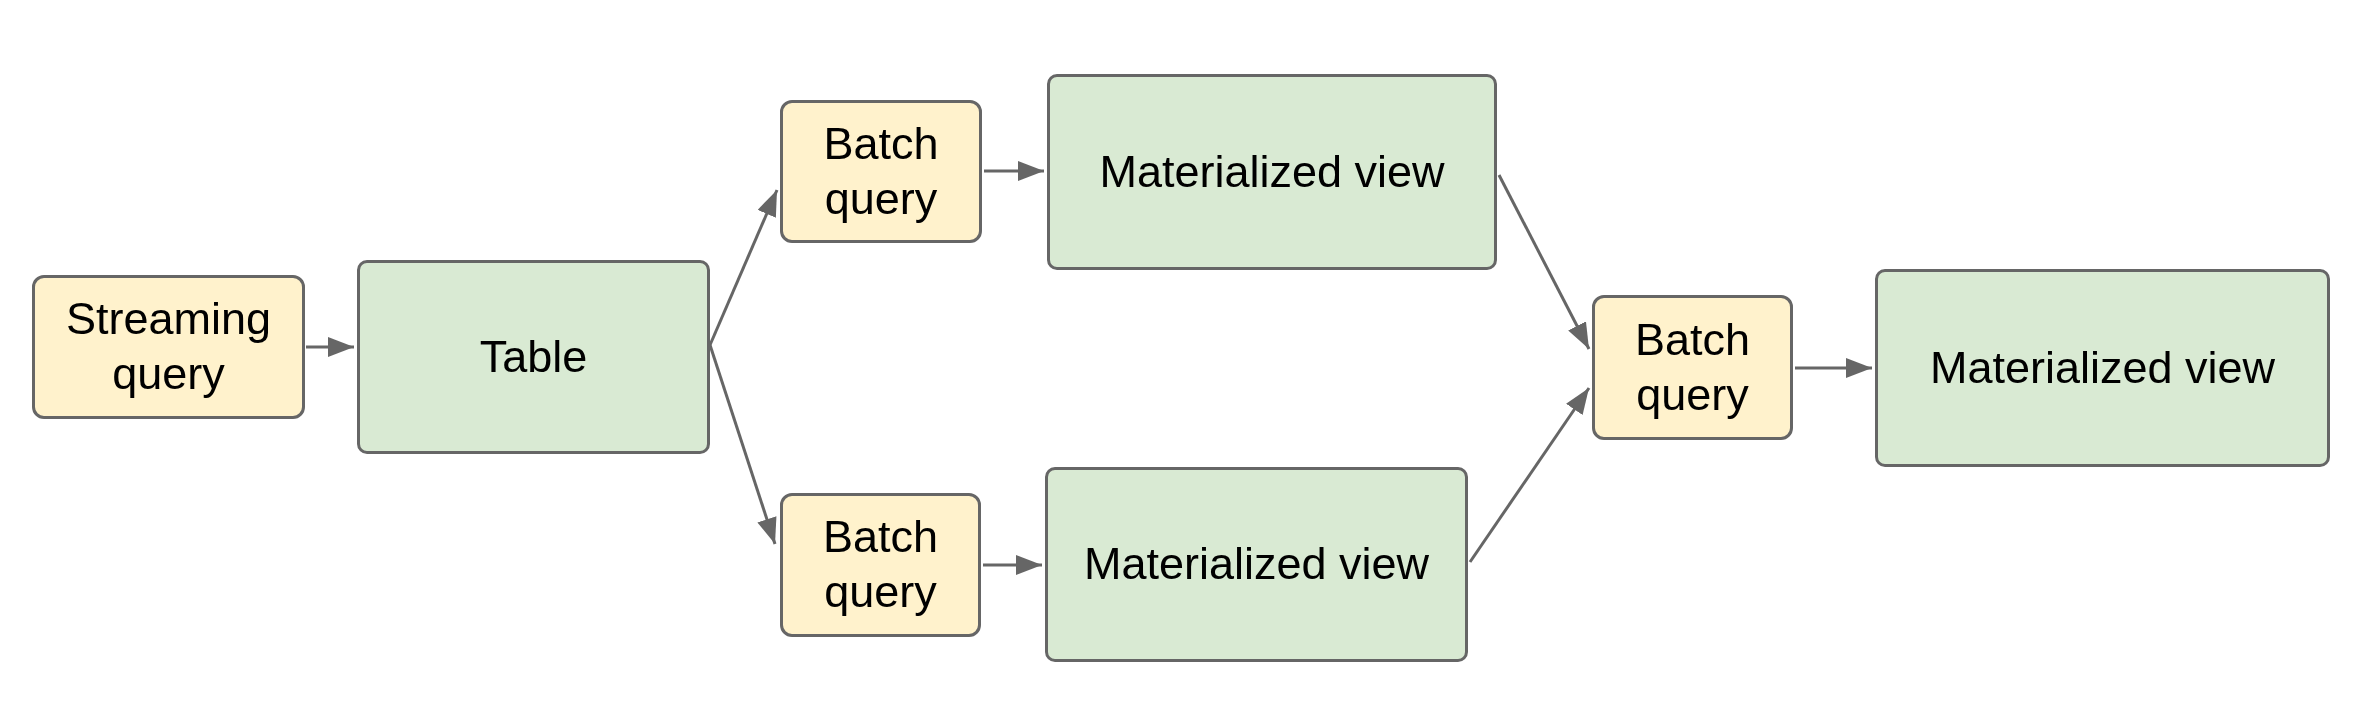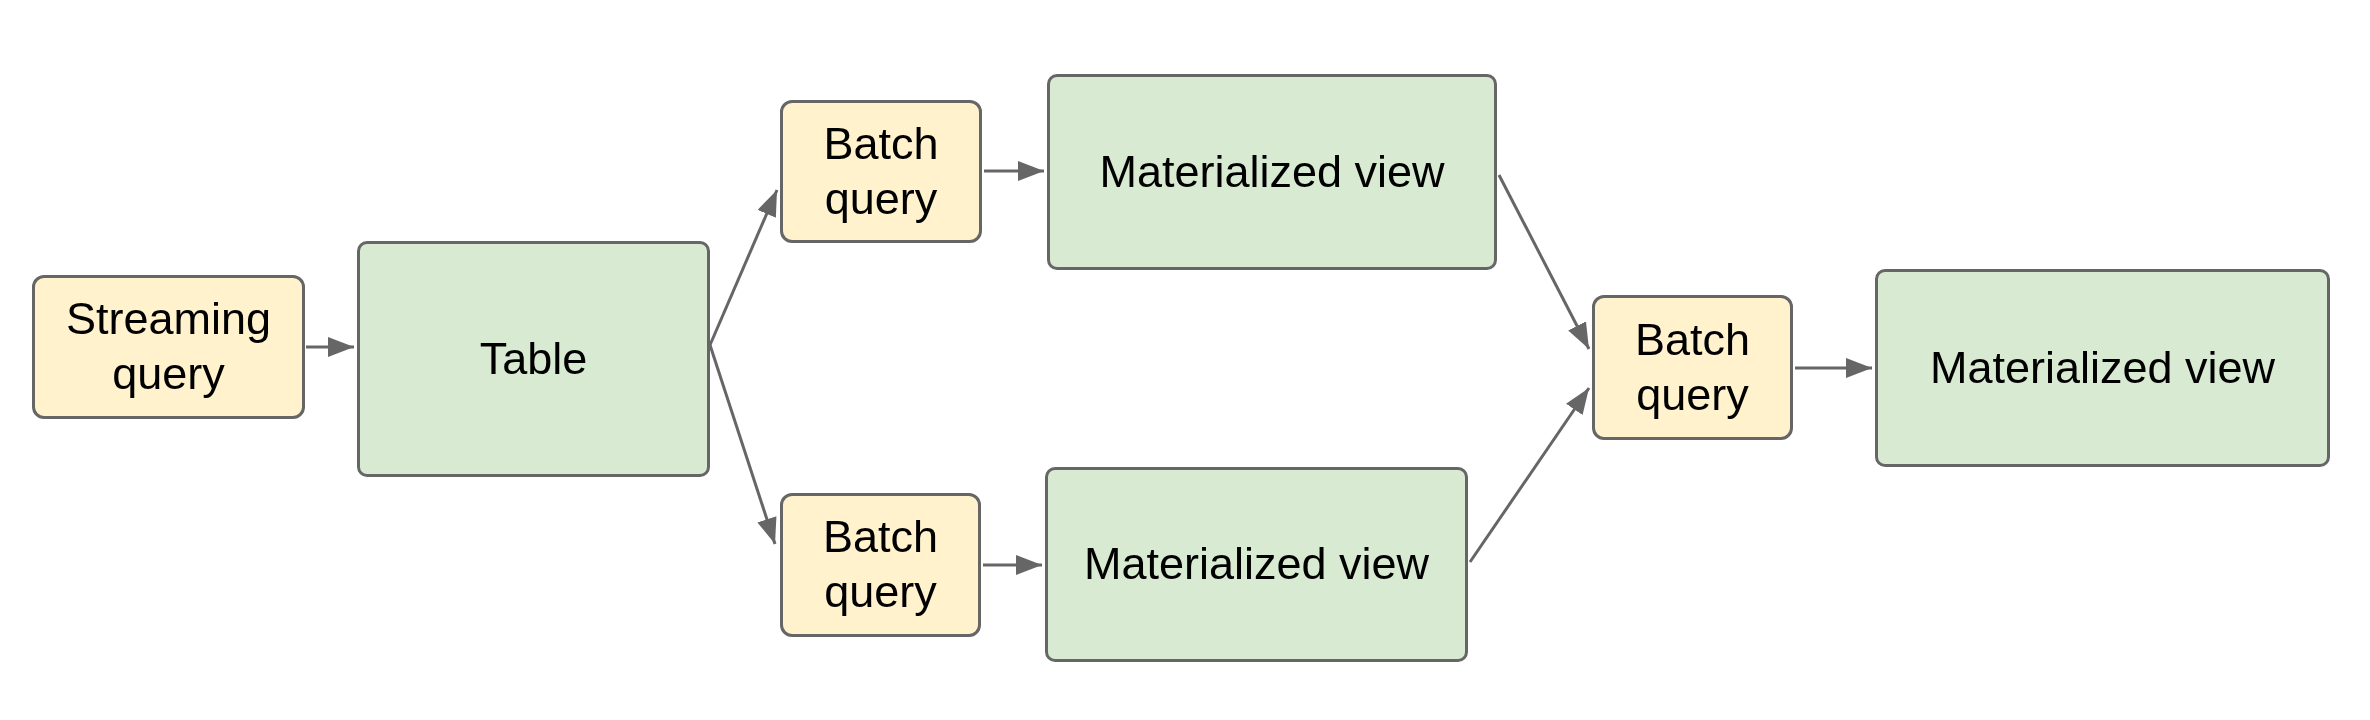--- a/index.html
+++ b/index.html
@@ -64,21 +64,21 @@
       <line x1="984" y1="171" x2="1044" y2="171" marker-end="url(#ah)"></line>
       <line x1="983" y1="565" x2="1042" y2="565" marker-end="url(#ah)"></line>
       <line x1="1499" y1="175" x2="1589" y2="349" marker-end="url(#ah)"></line>
       <line x1="1470" y1="562" x2="1589" y2="388" marker-end="url(#ah)"></line>
       <line x1="1795" y1="368" x2="1872" y2="368" marker-end="url(#ah)"></line>
     </g>
   </svg>
 
   <div class="node query" style="left:32px;   top:275px; width:273px; height:144px;">Streaming query</div>
 
-  <div class="node store" style="left:357px;  top:241px; width:353px; height:236px;">Table</div>
+  <div class="node store" style="left:357px;  top:260px; width:353px; height:194px;">Table</div>
 
   <div class="node query" style="left:780px;  top:100px; width:202px; height:143px;">Batch query</div>
 
   <div class="node store" style="left:1047px; top:74px;  width:450px; height:196px;">Materialized view</div>
 
   <div class="node query" style="left:780px;  top:493px; width:201px; height:144px;">Batch query</div>
 
   <div class="node store" style="left:1045px; top:467px; width:423px; height:195px;">Materialized view</div>
 
   <div class="node query" style="left:1592px; top:295px; width:201px; height:145px;">Batch query</div>

